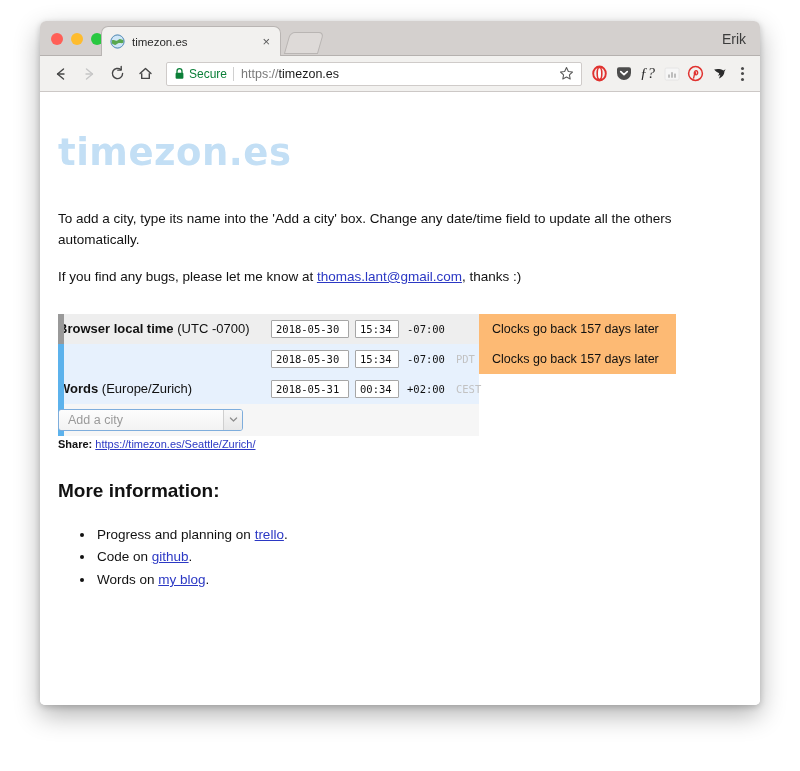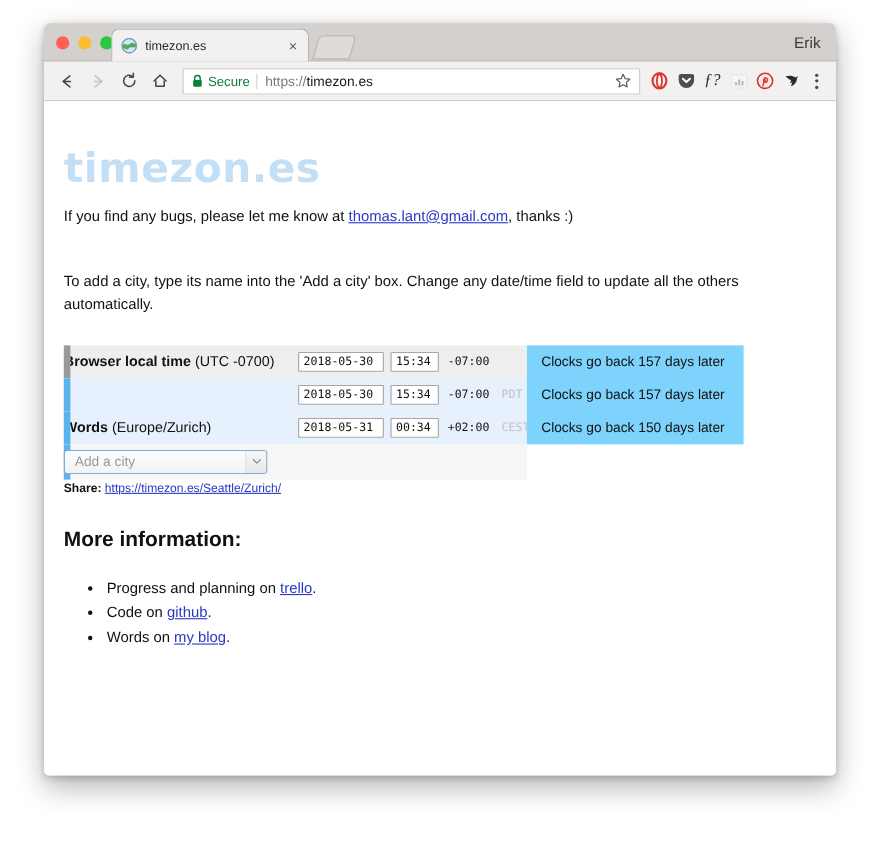--- a/index.html
+++ b/index.html
@@ -233,21 +233,21 @@
     width: 19px; height: 100%;
     border-left: 1px solid #cfcfcf;
     background: linear-gradient(#f7f7f7, #e7e7e7);
     border-radius: 0 2px 2px 0;
     display: flex; align-items: center; justify-content: center;
   }
 
   #tz-right {
     position: absolute; left: 421px; top: 0;
     width: 197px;
-    background: #7dd3fc;
+    background: #fdba74;
   }
   .dst-row {
     height: 30px;
     display: flex; align-items: center;
     padding-left: 13px;
     font-size: 12.5px;
     color: #111;
     white-space: nowrap;
   }
 
@@ -394,23 +394,23 @@
           <i></i>
           <i></i>
       </div>
     </div>
   </div>
 
   <div id="viewport">
 
     <h1 id="site-title">timezon.es</h1>
 
+    <p class="body-para" id="para-intro">To add a city, type its name into the 'Add a city' box. Change any date/time field to update all the others automatically.</p>
+
     <p class="body-para" id="para-bugs"><span>If you find any bugs, please let me know at </span><a href="#">thomas.lant@gmail.com</a><span>, thanks :)</span></p>
-
-    <p class="body-para" id="para-intro">To add a city, type its name into the 'Add a city' box. Change any date/time field to update all the others automatically.</p>
 
     <div id="tz-block">
 
       <div id="tz-left">
 
         <div class="tz-row local">
           <span class="bar"></span>
           <span class="tz-name"><b>Browser local time</b><span class="zone">&nbsp;</span><span class="zone">(UTC -0700)</span></span>
           <span class="tz-fields">
             <span class="mono-input date-input">2018-05-30</span>
@@ -450,21 +450,20 @@
                 <path d="M1.4 2 L4.5 5 L7.6 2" fill="none" stroke="#8d8d8d" stroke-width="1.2" stroke-linecap="round" stroke-linejoin="round"></path>
               </svg>
             </span>
           </div>
         </div>
       </div>
 
       <div id="tz-right">
         <div class="dst-row">Clocks go back 157 days later</div>
         <div class="dst-row">Clocks go back 157 days later</div>
-        <div class="dst-row">Clocks go back 150 days later</div>
       </div>
 
       <div id="share-line"><b>Share:</b>&nbsp;<a id="share-link" href="#">https://timezon.es/Seattle/Zurich/</a></div>
 
       <h2 id="more-info-heading">More information:</h2>
 
       <ul id="info-list">
         <li><span>Progress and planning on </span><a href="#">trello</a><span>.</span></li>
         <li><span>Code on </span><a href="#">github</a><span>.</span></li>
         <li><span>Words on </span><a href="#">my blog</a><span>.</span></li>

